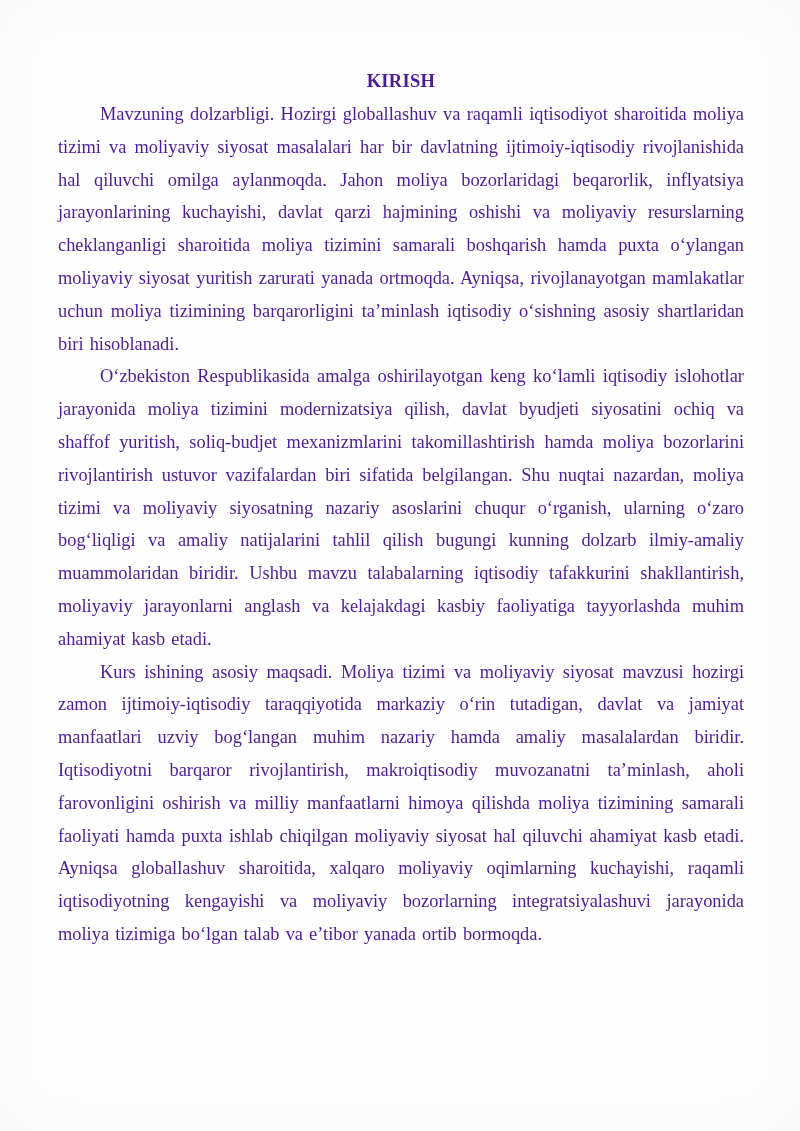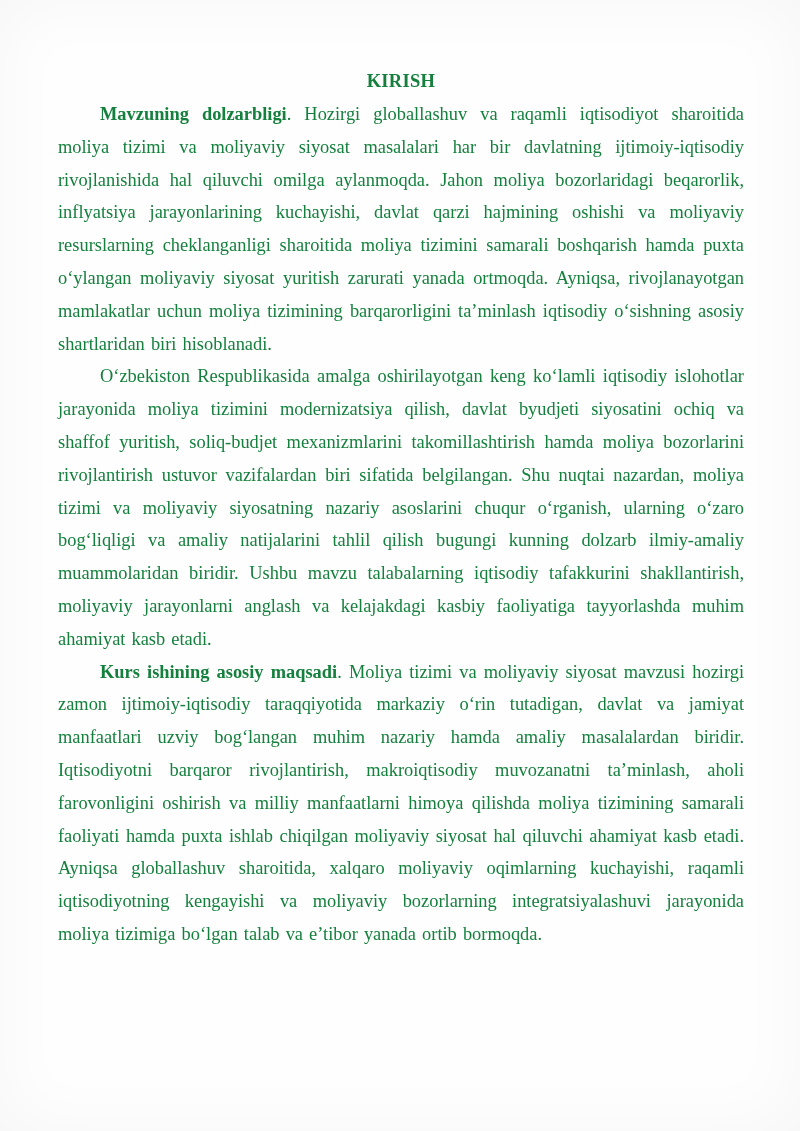--- a/index.html
+++ b/index.html
@@ -11,21 +11,21 @@
     height: 1131px;
     background: #f4f4f4;
     font-family: "Liberation Serif", serif;
   }
   .page {
     position: relative;
     box-sizing: border-box;
     width: 800px;
     height: 1131px;
     background: #fefefe;
-    color: #15803d;
+    color: #4c1d95;
     padding: 65px 56px 0 58px;
     box-shadow: inset 0 0 70px rgba(0,0,0,0.035);
     overflow: hidden;
   }
   .doc-heading {
     margin: 0;
     font-size: 18.5px;
     line-height: 33px;
     font-weight: bold;
     text-align: center;
@@ -33,21 +33,21 @@
   }
   .doc-par {
     margin: 0;
     font-size: 18.4px;
     line-height: 32.8px;
     text-align: justify;
     text-indent: 42px;
     word-spacing: 1.5px;
   }
   .doc-par .lead {
-    font-weight: bold;
+    font-weight: normal;
   }
 </style>
 </head>
 <body>
 
 <div class="page">
 
   <h1 class="doc-heading">KIRISH</h1>
 
   <p class="doc-par"><span class="lead">Mavzuning dolzarbligi</span><span>. Hozirgi globallashuv va raqamli iqtisodiyot sharoitida moliya tizimi va moliyaviy siyosat masalalari har bir davlatning ijtimoiy-iqtisodiy rivojlanishida hal qiluvchi omilga aylanmoqda. Jahon moliya bozorlaridagi beqarorlik, inflyatsiya jarayonlarining kuchayishi, davlat qarzi hajmining oshishi va moliyaviy resurslarning cheklanganligi sharoitida moliya tizimini samarali boshqarish hamda puxta o‘ylangan moliyaviy siyosat yuritish zarurati yanada ortmoqda. Ayniqsa, rivojlanayotgan mamlakatlar uchun moliya tizimining barqarorligini ta’minlash iqtisodiy o‘sishning asosiy shartlaridan biri hisoblanadi.</span></p>

